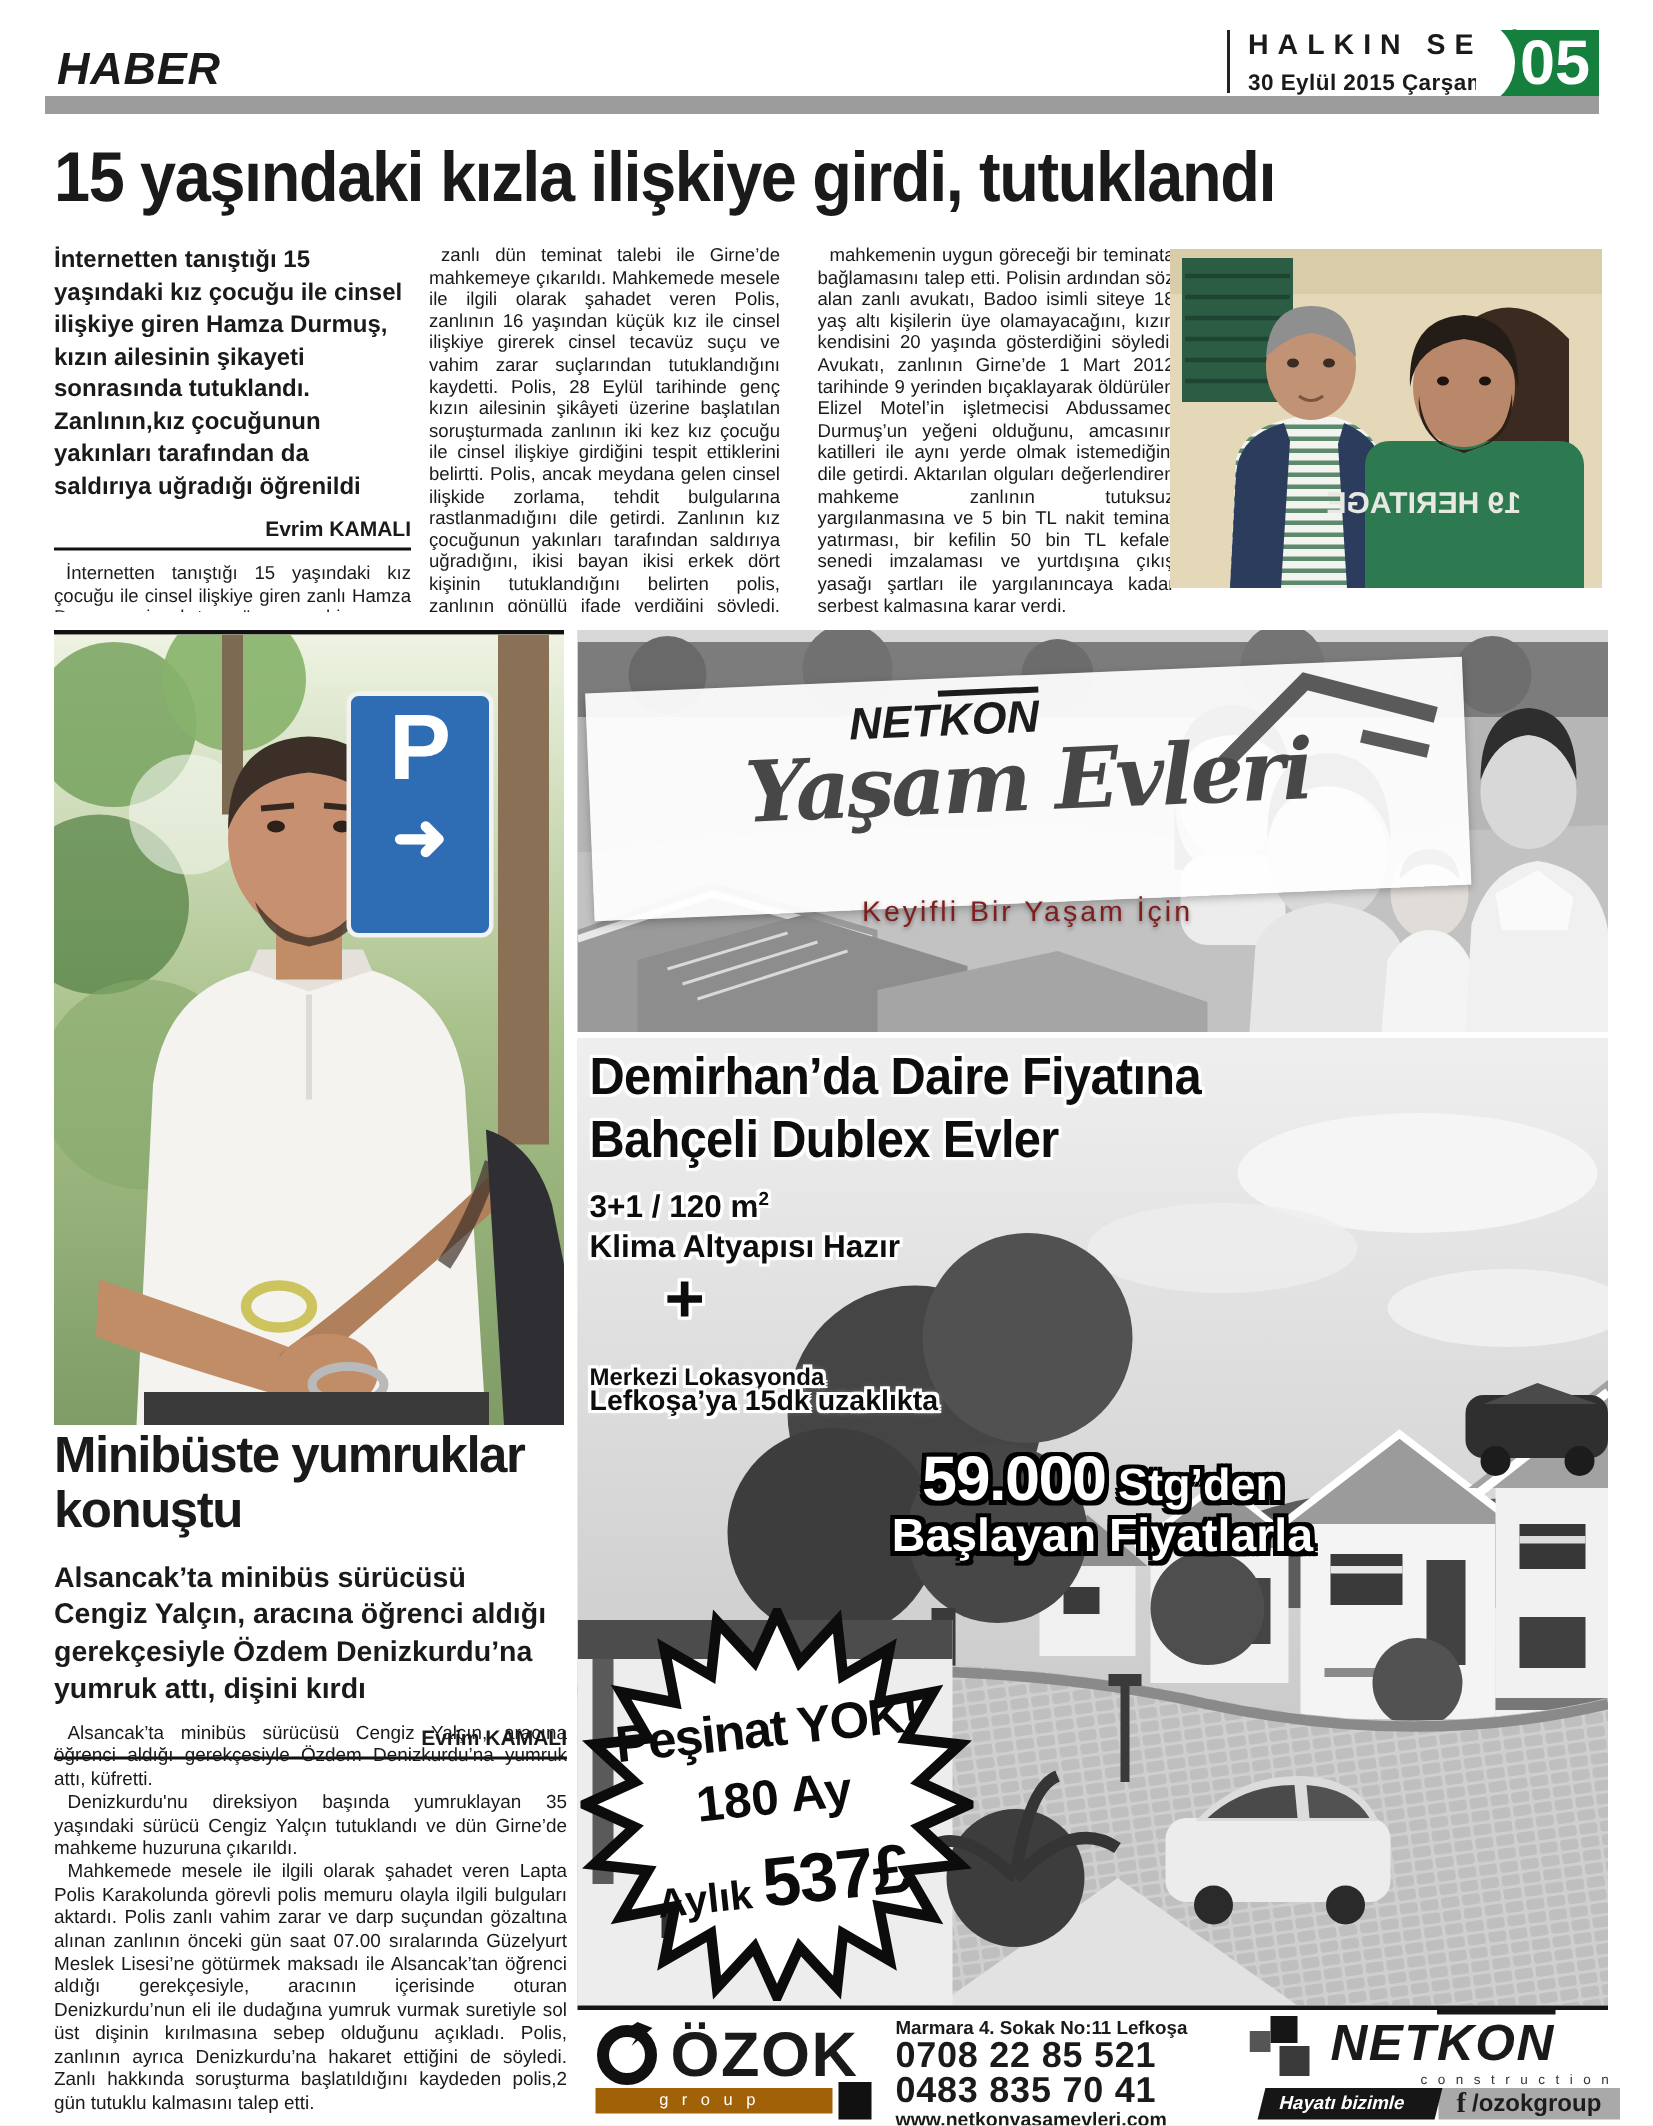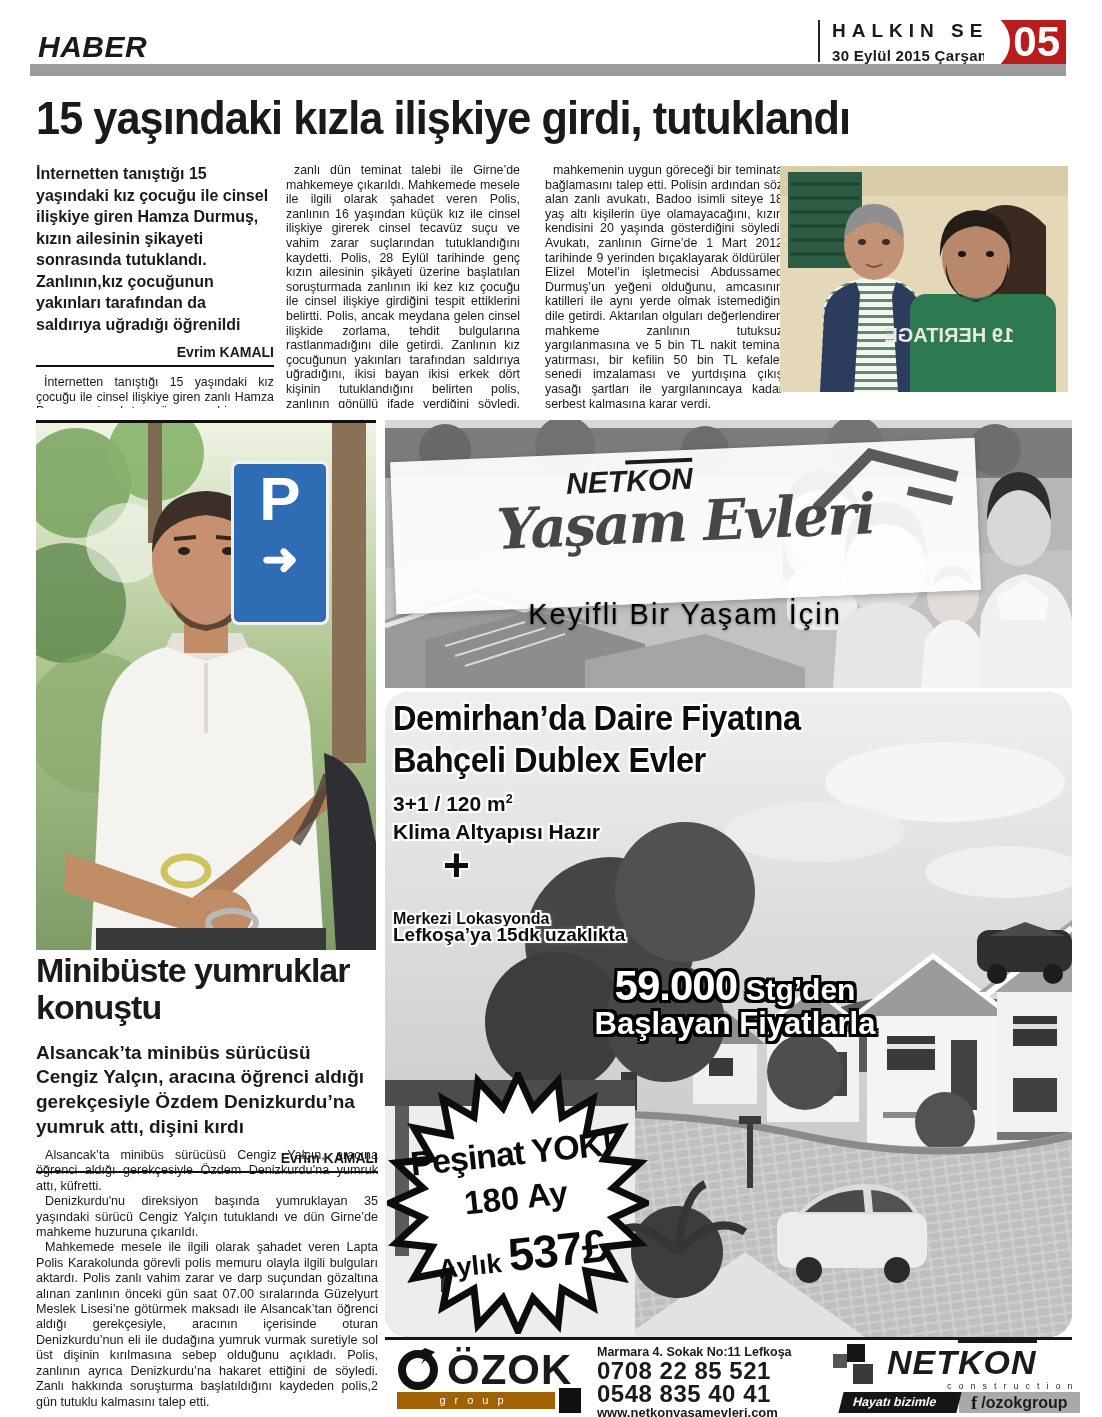--- a/index.html
+++ b/index.html
@@ -6,21 +6,21 @@
   #page{position:relative;width:1102px;height:1417px;margin:0 auto;background:#fff;
         font-family:"Liberation Sans",sans-serif;color:#1a1a1a;overflow:hidden;}
   .abs{position:absolute;}
   
   .haber{left:38px;top:30px;font-size:30px;font-weight:900;font-style:italic;letter-spacing:.5px;}
   .graybar{left:30px;top:64px;width:1036px;height:12px;background:#9c9c9c;}
   .mastline{left:818px;top:20px;width:2px;height:42px;background:#222;}
   .mast{left:832px;top:20px;}
   .mast .paper{font-weight:700;font-size:19px;letter-spacing:6px;}
   .mast .date{font-weight:700;font-size:15px;margin-top:5px;letter-spacing:.3px;}
-  .pagenum{left:984px;top:20px;width:82px;height:44px;background:#b91c1c;overflow:hidden;
+  .pagenum{left:984px;top:20px;width:82px;height:44px;background:#15803d;overflow:hidden;
            color:#fff;font-weight:700;font-size:42px;line-height:44px;text-align:right;padding-right:6px;box-sizing:border-box;}
   .pagenum::before{content:"";position:absolute;left:-34px;top:-8px;width:60px;height:60px;background:#fff;border-radius:50%;}
   
   .h1{left:36px;top:90px;width:1120px;font-size:47px;font-weight:900;letter-spacing:-1px;
       white-space:nowrap;transform:scaleX(.92);transform-origin:left top;}
   .col{position:absolute;top:163px;height:245px;overflow:hidden;}
   .col p{margin:0;font-size:12.4px;line-height:14.6px;text-align:justify;text-indent:8px;}
   .c1{left:36px;width:238px;}
   .c2{left:286px;width:234px;}
   .c3{left:545px;width:238px;}
@@ -41,23 +41,23 @@
   .a2body{left:36px;top:1148px;width:342px;height:262px;overflow:hidden;}
   .a2body p{margin:0;font-size:12.6px;line-height:15.4px;text-align:justify;text-indent:9px;}
   
   .adtop{left:385px;top:420px;width:687px;height:268px;overflow:hidden;background:#bdbdbd;}
   .adbanner{position:absolute;left:8px;top:30px;width:585px;height:152px;background:rgba(255,255,255,.93);
             transform:rotate(-2.4deg);box-shadow:0 2px 6px rgba(0,0,0,.25);}
   .netlogo{position:absolute;left:175px;top:12px;font-weight:900;font-style:italic;font-size:30px;color:#1c1c1c;}
   .netlogo .kon{border-top:4px solid #1c1c1c;}
   .script{position:absolute;left:0;top:38px;width:100%;text-align:center;font-family:"DejaVu Serif",serif;
           font-style:italic;font-weight:700;font-size:56px;color:#474747;letter-spacing:-2px;}
-  .tagline{position:absolute;left:60px;top:178px;width:480px;text-align:center;font-size:29px;color:#000000;
+  .tagline{position:absolute;left:60px;top:178px;width:480px;text-align:center;font-size:19px;color:#7f1d1d;
            letter-spacing:2px;text-shadow:0 1px 3px rgba(60,60,60,.6);}
-  .admain{left:385px;top:692px;width:687px;height:645px;overflow:hidden;background:#d9d9d9;border-radius:24px;}
+  .admain{left:385px;top:692px;width:687px;height:645px;overflow:hidden;background:#d9d9d9;}
   .ow{color:#0d0d0d;font-weight:900;
       text-shadow:2px 0 0 #fff,-2px 0 0 #fff,0 2px 0 #fff,0 -2px 0 #fff,2px 2px 0 #fff,-2px -2px 0 #fff,2px -2px 0 #fff,-2px 2px 0 #fff,0 0 5px #fff;}
   .ob{color:#fff;font-weight:700;
       text-shadow:3px 0 0 #000,-3px 0 0 #000,0 3px 0 #000,0 -3px 0 #000,3px 3px 0 #000,-3px -3px 0 #000,3px -3px 0 #000,-3px 3px 0 #000,0 0 2px #000;}
   .adt1{left:8px;top:6px;font-size:35px;letter-spacing:-.5px;transform:scaleX(.93);transform-origin:left top;white-space:nowrap;}
   .adt2{left:8px;top:48px;font-size:35px;letter-spacing:-.5px;transform:scaleX(.93);transform-origin:left top;white-space:nowrap;}
   .sp1{left:8px;top:100px;font-size:21px;}
   .sp2{left:8px;top:128px;font-size:21px;}
   .plus{left:58px;top:146px;font-size:46px;}
   .lo1{left:8px;top:206px;font-size:16px;margin-top:12px;}
@@ -405,21 +405,21 @@
           <circle cx="23" cy="24" r="16" fill="none" stroke="#111" stroke-width="8"></circle>
           <polygon points="30,2 40,6 26,18 32,8 24,6" fill="#111"></polygon>
         </svg>
         <span class="ozoktxt">ÖZOK</span>
       </div>
       <div class="groupbar">group</div>
     </div>
     <div class="contact">
       <div class="adr">Marmara 4. Sokak No:11 Lefkoşa</div>
       <div class="ph">0708 22 85 521</div>
-      <div class="ph">0548 835 40 41</div>
+      <div class="ph">0483 835 70 41</div>
       <div class="web">www.netkonyasamevleri.com</div>
     </div>
     <div class="nk2">
       <div class="nk2row">
         <svg width="46" height="40" viewBox="0 0 46 40">
           <rect x="14" y="0" width="18" height="18" fill="#161616"></rect>
           <rect x="0" y="10" width="14" height="14" fill="#555"></rect>
           <rect x="20" y="20" width="20" height="20" fill="#3a3a3a"></rect>
         </svg>
         <div>

